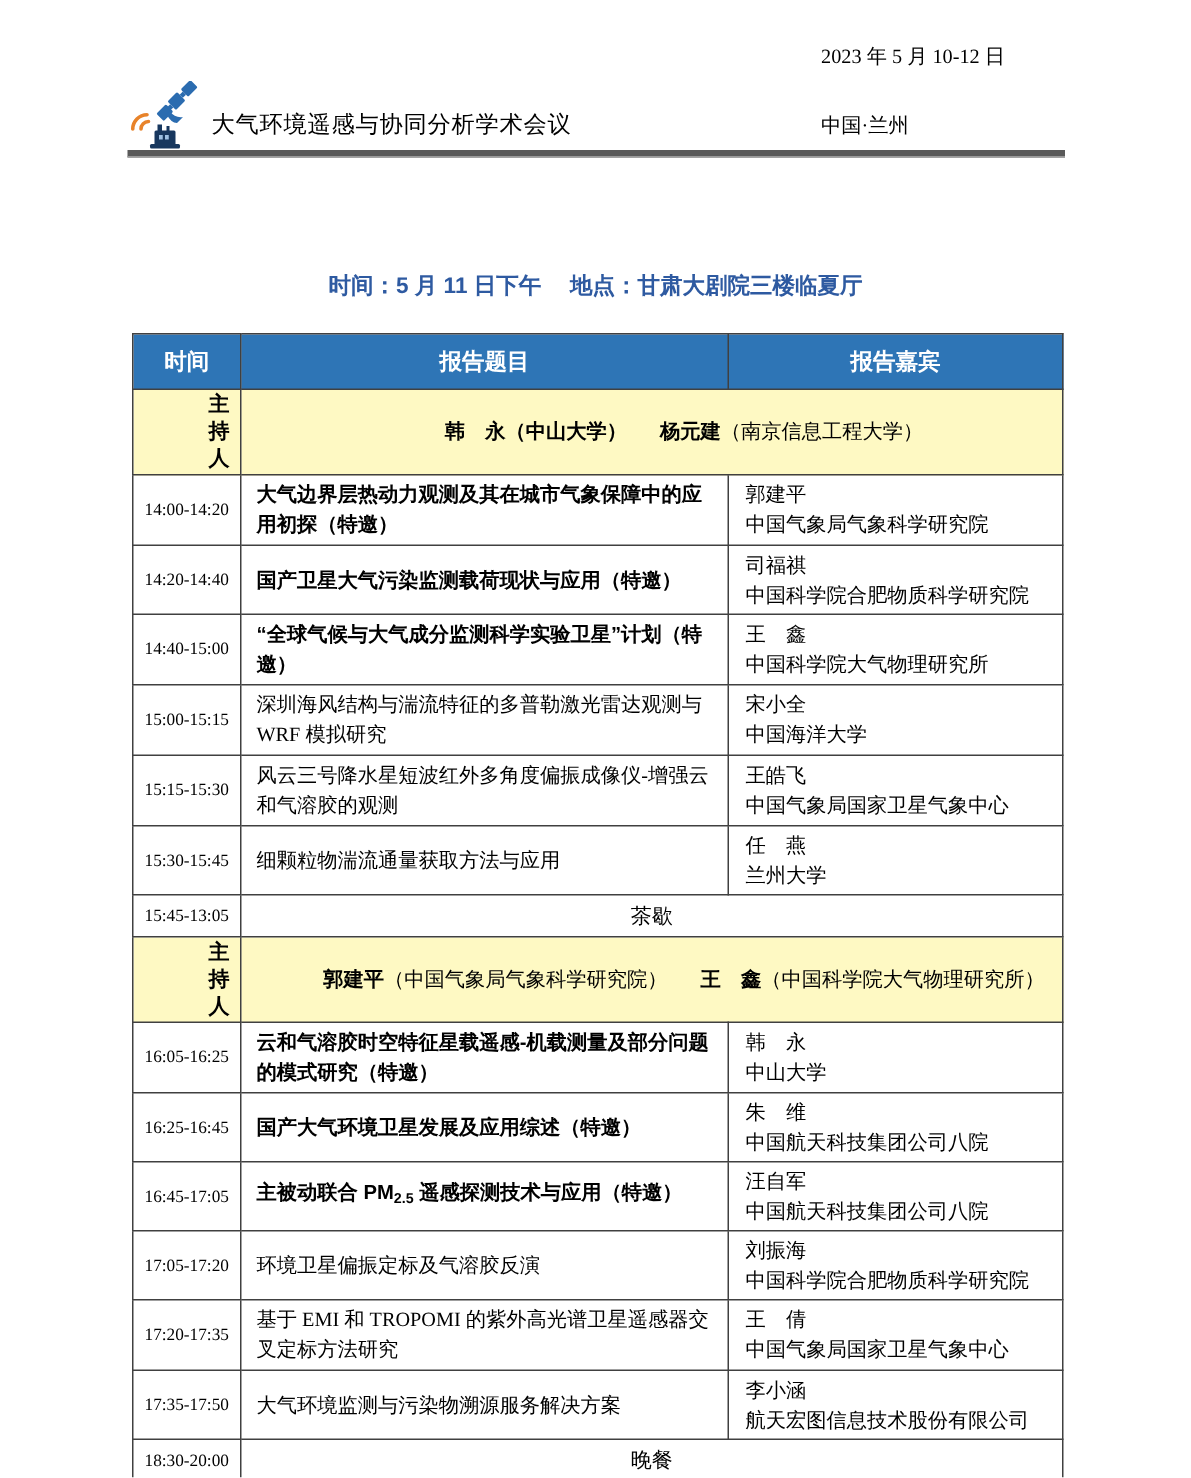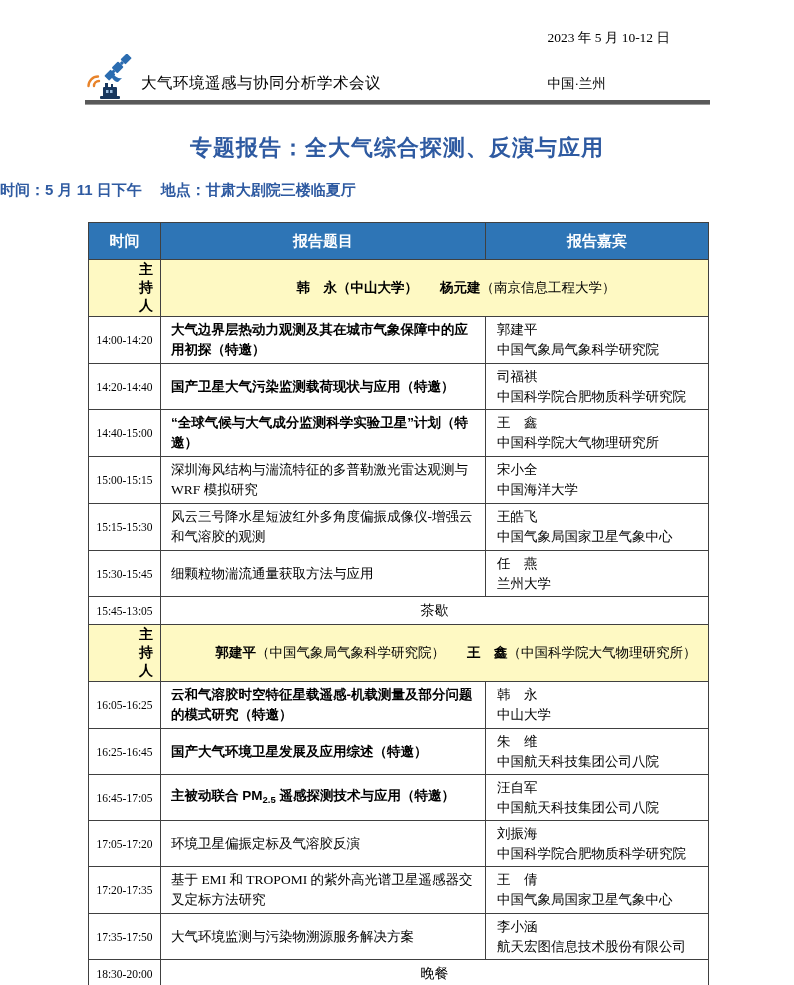--- a/index.html
+++ b/index.html
@@ -28,21 +28,21 @@
     background:#595959; border-bottom:1px solid #9a9a9a;
   }
   
   .session-title {
     position:absolute; left:0; top:133px; width:794px; margin:0;
     text-align:center; font-family:"Liberation Sans","DejaVu Sans",sans-serif;
     font-weight:bold; font-size:22px; color:#2e5aa1; letter-spacing:1px;
   }
   .session-sub {
     position:absolute; left:0; top:181px; width:794px; margin:0;
-    text-align:left; font-family:"Liberation Sans","DejaVu Sans",sans-serif;
+    text-align:center; font-family:"Liberation Sans","DejaVu Sans",sans-serif;
     font-weight:bold; font-size:15px; color:#2e5aa1;
   }
   
   table.schedule {
     position:absolute; left:88px; top:222px; width:620px;
     border-collapse:collapse; table-layout:fixed;
   }
   .schedule col.c-time   { width:72px; }
   .schedule col.c-title  { width:325px; }
   .schedule col.c-guest  { width:223px; }
@@ -119,21 +119,20 @@
       </svg>
     </div>
     <span class="conf-name">大气环境遥感与协同分析学术会议</span>
     <div class="header-right">
       <span>2023 年 5 月 10-12 日</span>
       <span>中国·兰州</span>
     </div>
   </div>
   <div class="rule"></div>
 
-  <h1 class="session-title">专题报告：全大气综合探测、反演与应用</h1>
   <h2 class="session-sub">时间：5 月 11 日下午　 地点：甘肃大剧院三楼临夏厅</h2>
 
   <table class="schedule">
     <colgroup>
       <col class="c-time">
         <col class="c-title">
         <col class="c-guest">
     </colgroup>
     <thead>
       <tr>

